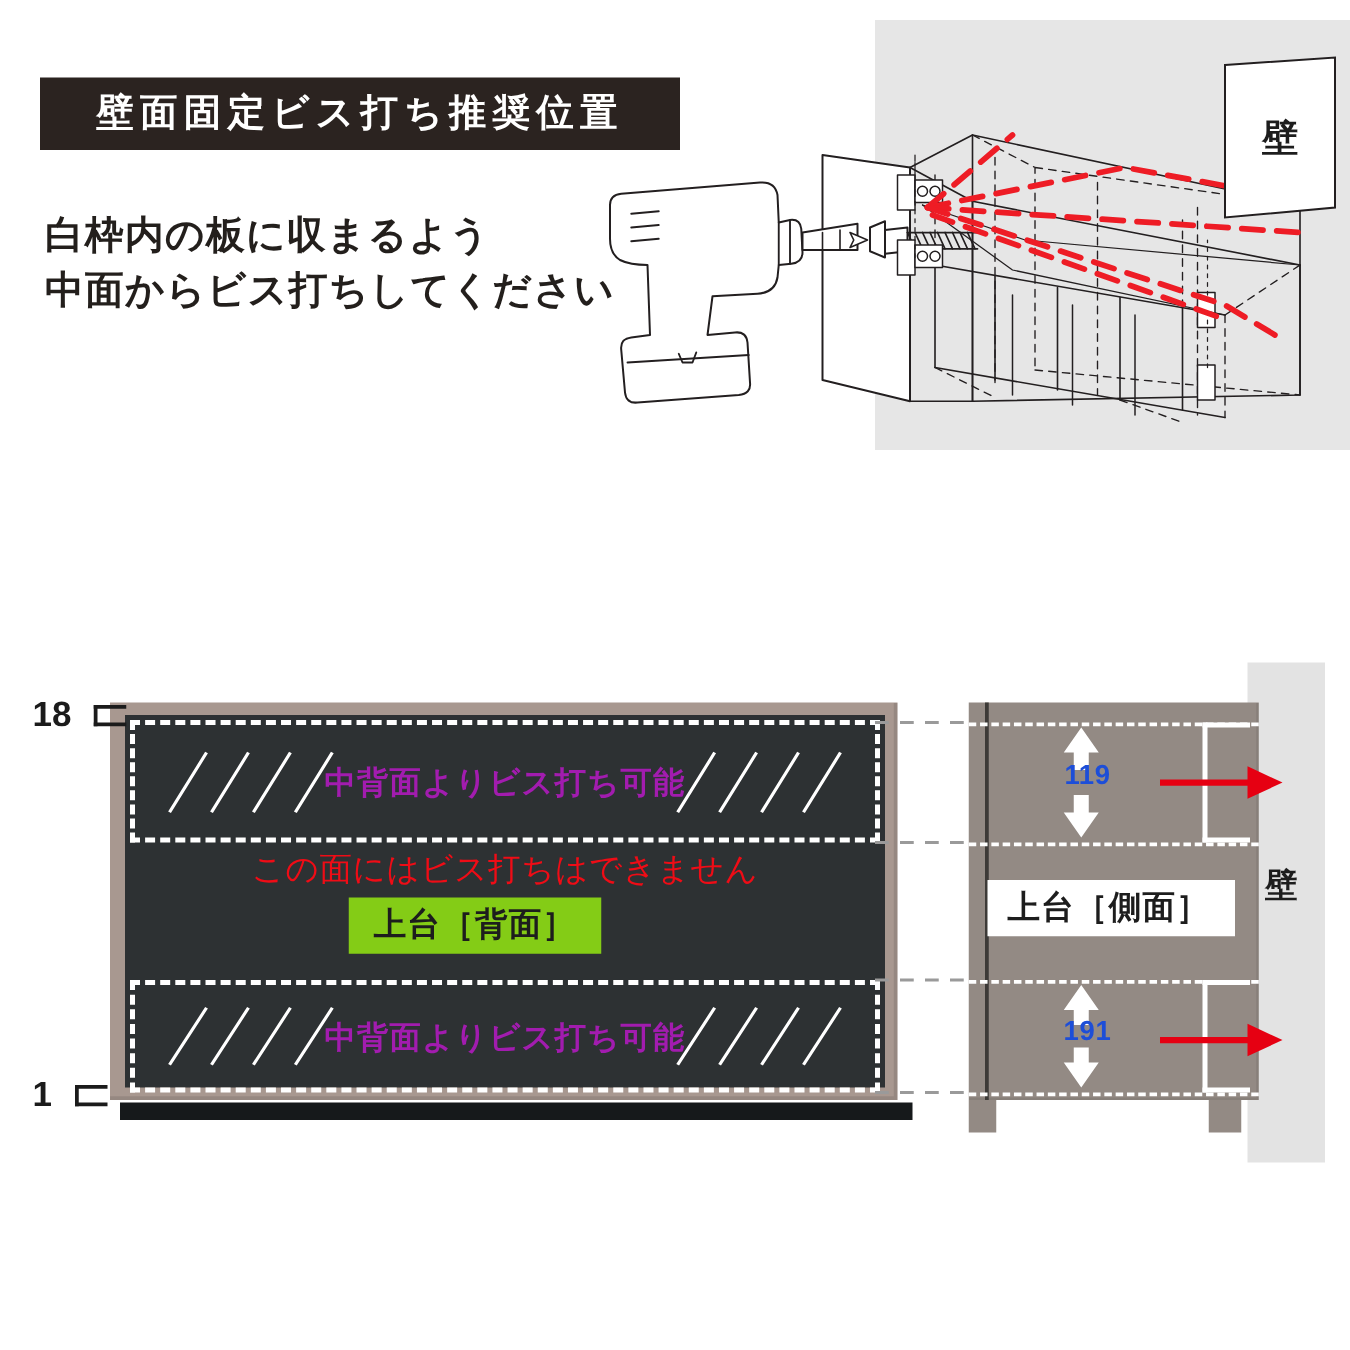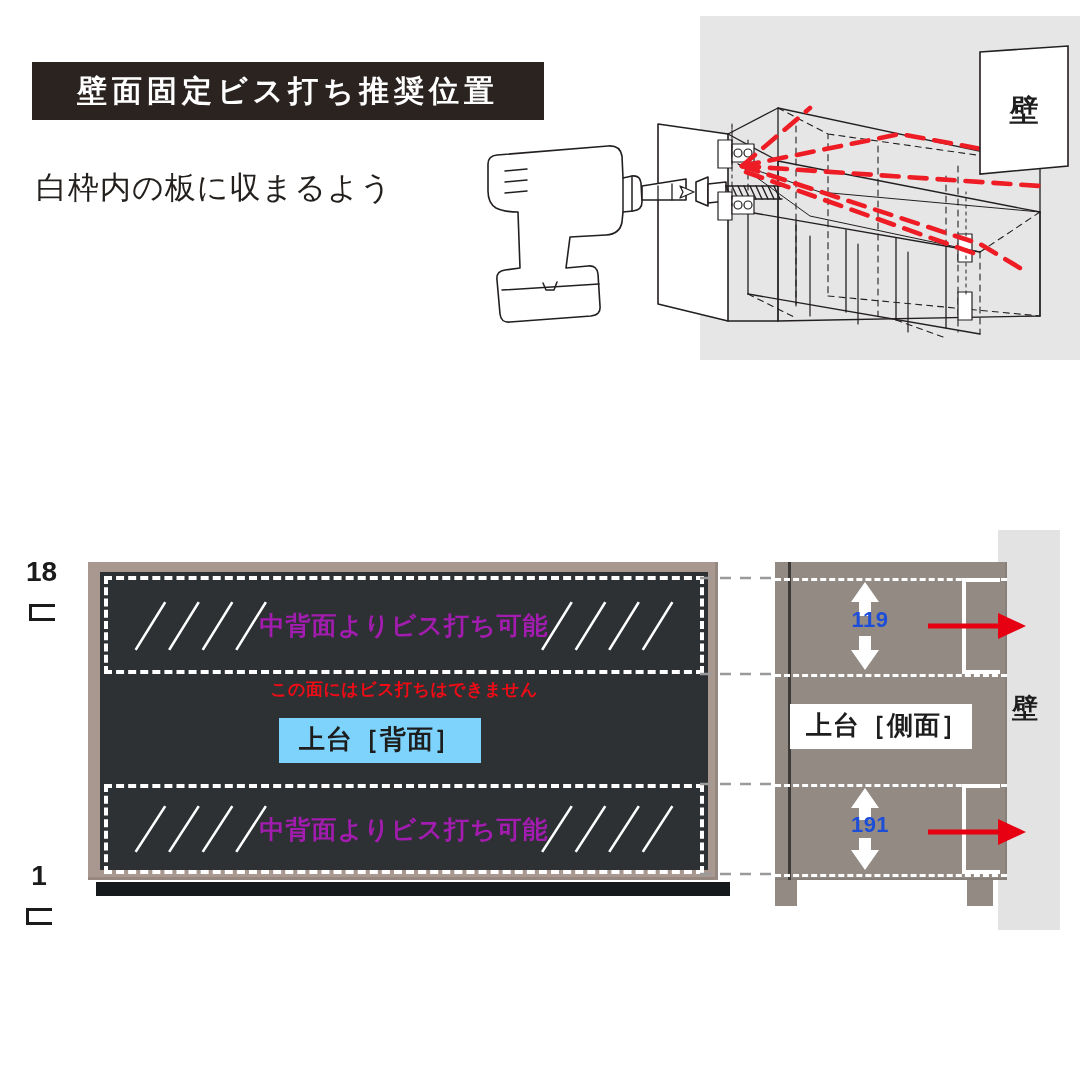--- a/index.html
+++ b/index.html
@@ -23,21 +23,21 @@
     position:absolute;left:32px;top:46px;width:512px;height:58px;
     background:#2b2320;
     display:flex;align-items:center;justify-content:center;
   }
   .title-bar span{
     color:#ffffff;font-size:30px;font-weight:bold;letter-spacing:5px;
     line-height:1;
   }
   .subtitle{
     position:absolute;left:36px;top:150px;width:560px;
-    color:#231f1c;font-size:31px;font-weight:normal;line-height:1.42;
+    color:#231f1c;font-size:31px;font-weight:bold;line-height:1.42;
     letter-spacing:1px;
   }
   .subtitle div{white-space:nowrap;}
 
   
   .illus{position:absolute;left:480px;top:0;width:600px;height:350px;}
 
   
   .backpanel-wrap{position:absolute;left:0;top:480px;width:760px;height:450px;}
 
@@ -66,31 +66,31 @@
   .zone.bottom{top:288px;height:90px;}
   .zone-label{
     color:#a21caf;font-size:25px;font-weight:bold;letter-spacing:1px;
     position:relative;z-index:3;
   }
   .hatch{position:absolute;top:0;left:0;width:100%;height:100%;z-index:2;}
 
   
   .nodrill{
     position:absolute;left:100px;top:182px;width:608px;
-    text-align:center;color:#ef0c16;font-size:17px;font-weight:bold;
+    text-align:center;color:#ef0c16;font-size:26px;font-weight:normal;
     letter-spacing:0.5px;
   }
   .face-tag{
     position:absolute;left:50%;top:222px;transform:translateX(-50%);
-    background:#7dd3fc;color:#1d1d1d;font-size:26px;font-weight:bold;
+    background:#84cc16;color:#1d1d1d;font-size:26px;font-weight:bold;
     padding:4px 20px 6px 20px;white-space:nowrap;letter-spacing:1px;
   }
 
   
-  .dim-mark{position:absolute;display:flex;align-items:center;gap:18px;flex-direction:column;}
+  .dim-mark{position:absolute;display:flex;align-items:center;gap:18px;}
   .dim-mark .num{
     font-size:28px;font-weight:bold;color:#1b1b1b;line-height:1;
   }
   .bracket{
     width:26px;height:17px;border:3px solid #1b1b1b;border-right:none;
     box-sizing:border-box;
   }
   .mark18{left:26px;top:62px;}
   .mark16{left:26px;top:366px;}
 
@@ -136,40 +136,41 @@
     position:absolute;width:120px;left:70px;text-align:center;
     color:#1d4ed8;font-size:22px;font-weight:bold;line-height:1;
     letter-spacing:0.5px;
   }
   .sv-dim.n1{top:113px;}
   .sv-dim.n2{top:318px;}
 
   .sv-tag{
     position:absolute;left:50px;top:208px;
     background:#ffffff;color:#1d1d1d;font-size:26px;font-weight:bold;
-    padding:4px 4px 6px 16px;white-space:nowrap;letter-spacing:1px;
+    padding:4px 20px 6px 16px;white-space:nowrap;letter-spacing:1px;
   }
   .sv-walltext{
     position:absolute;left:272px;top:195px;
     color:#1d1d1d;font-size:26px;font-weight:bold;
   }
   .sv-arrows{position:absolute;left:0;top:0;width:340px;height:450px;}
 </style>
 </head>
 <body>
 
 <div id="page">
 
   <div class="wall-bg"></div>
 
   <div class="title-bar">
     <span>壁面固定ビス打ち推奨位置</span>
   </div>
   <div class="subtitle">
     <div>白枠内の板に収まるよう</div>
+    <div>中面からビス打ちしてください</div>
   </div>
 
   <svg class="illus" viewBox="0 0 600 350">
     <g fill="none" stroke="#231f20" stroke-width="1.6" stroke-linejoin="round" stroke-linecap="round">
 
       <g>
         <path d="M178 108 L248 118 L248 305 L178 288 Z" fill="#ffffff"></path>
       </g>
 
       <g fill="#ffffff">

